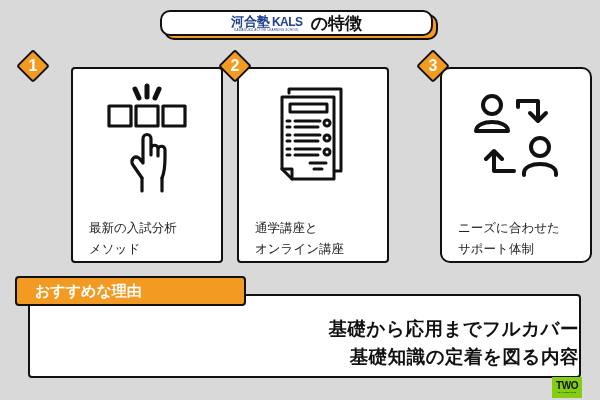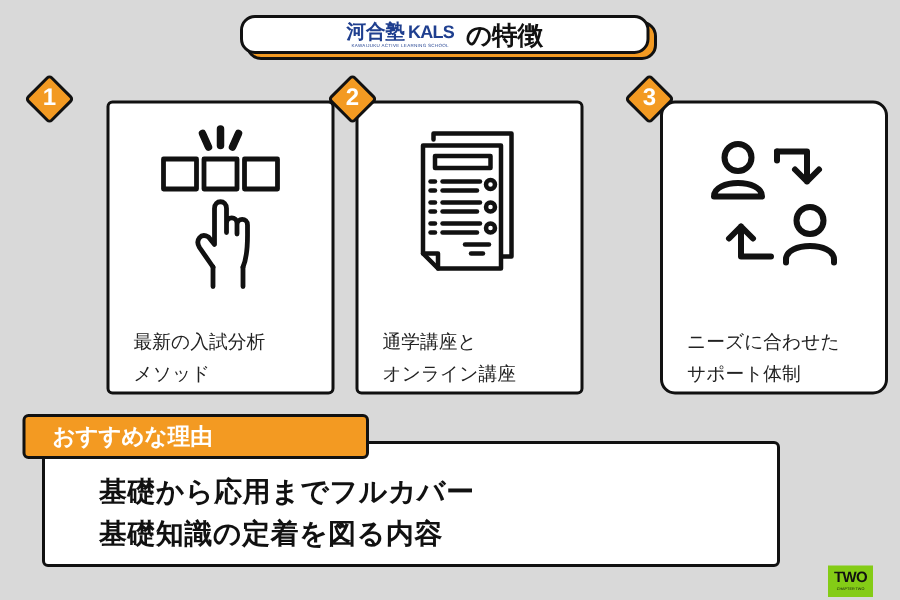--- a/index.html
+++ b/index.html
@@ -23,21 +23,21 @@
   .badge .dia { position: absolute; left: 5px; top: 5px; width: 24px; height: 24px; background: #f39a22; border: 2px solid #111; transform: rotate(45deg); border-radius: 3px; }
   .badge .num { position: absolute; left: 0; top: 0; width: 34px; height: 34px; display: flex; align-items: center; justify-content: center; color: #fff; font-weight: bold; font-size: 16px; font-family: "Liberation Sans", sans-serif; }
   .b1 { left: 16px; top: 49px; }
   .b2 { left: 218px; top: 49px; }
   .b3 { left: 416px; top: 49px; }
 
   .card-icon { position: absolute; left: 0; top: 14px; width: 100%; height: 120px; display: flex; justify-content: center; }
   .card-icon svg { display: block; }
   .card-text { position: absolute; left: 16px; top: 148px; font-size: 12.5px; line-height: 21px; color: #222; }
 
-  .reason-box { position: absolute; left: 28px; top: 294px; width: 492px; height: 84px; background: #fff; border: 2px solid #111; border-radius: 4px; padding: 19px 0 0 36px; }
+  .reason-box { position: absolute; left: 28px; top: 294px; width: 553px; height: 84px; background: #fff; border: 2px solid #111; border-radius: 4px; padding: 19px 0 0 36px; text-align: right; }
   .reason-line { font-size: 18.5px; font-weight: bold; line-height: 28px; color: #111; letter-spacing: 0.5px; }
   .reason-label { position: absolute; left: 15px; top: 276px; width: 231px; height: 30px; background: #f39a22; border: 2px solid #111; border-radius: 4px; color: #fff; font-weight: bold; font-size: 15px; padding-left: 18px; display: flex; align-items: center; }
 
   .corner-logo { position: absolute; left: 552px; top: 377px; width: 30px; height: 21px; background: #84cc16; display: flex; flex-direction: column; align-items: center; justify-content: center; }
   .corner-logo .cl-main { font-family: "Liberation Sans", sans-serif; font-weight: bold; font-size: 10px; line-height: 10px; color: #111; letter-spacing: -0.5px; }
   .corner-logo .cl-sub { font-size: 2.5px; color: #111; font-family: "Liberation Sans", sans-serif; }
 </style>
 </head>
 <body>
 

